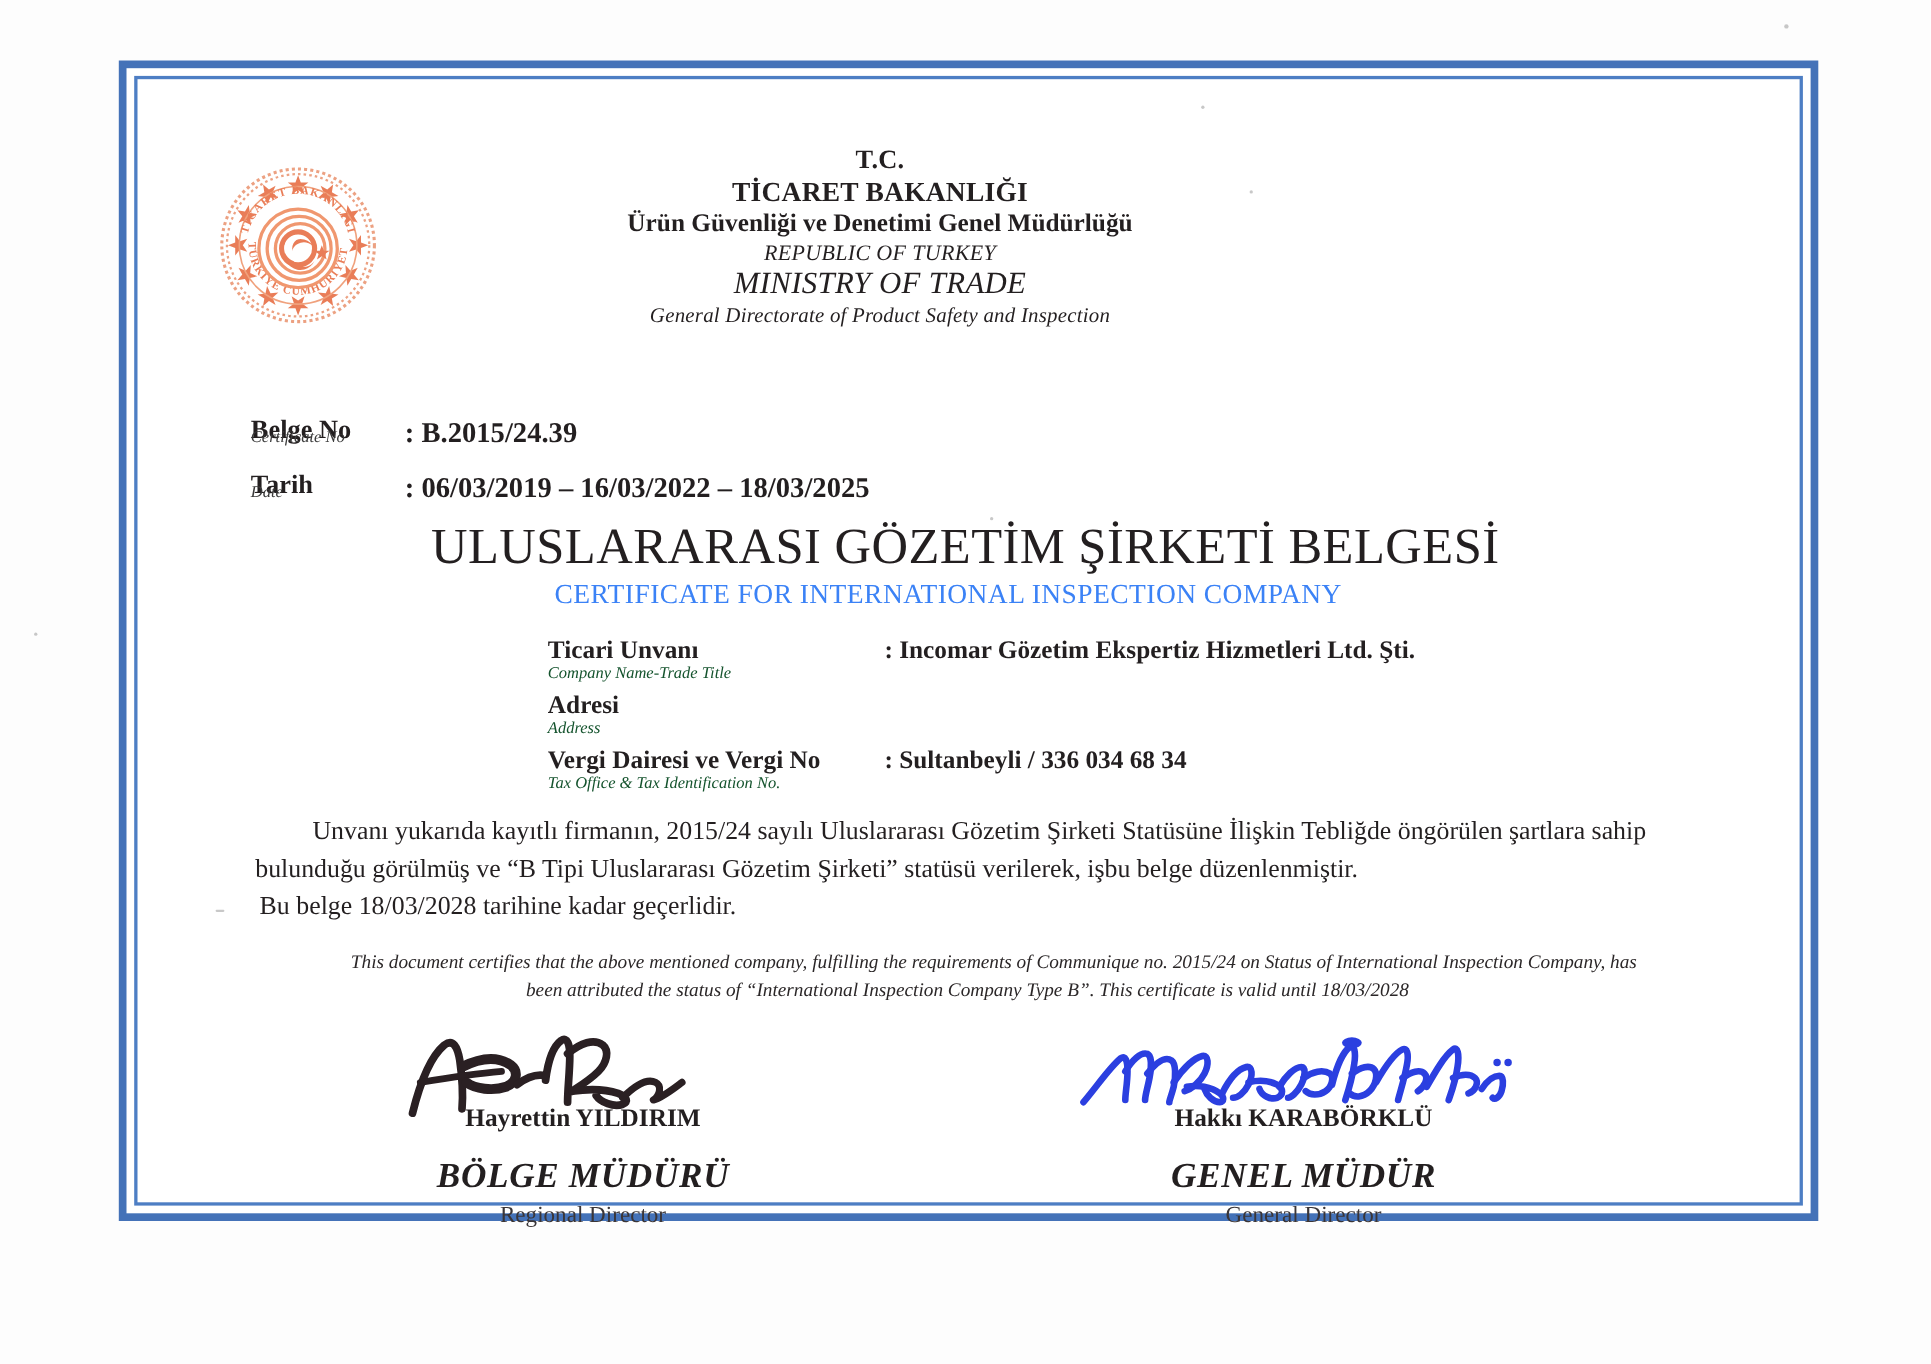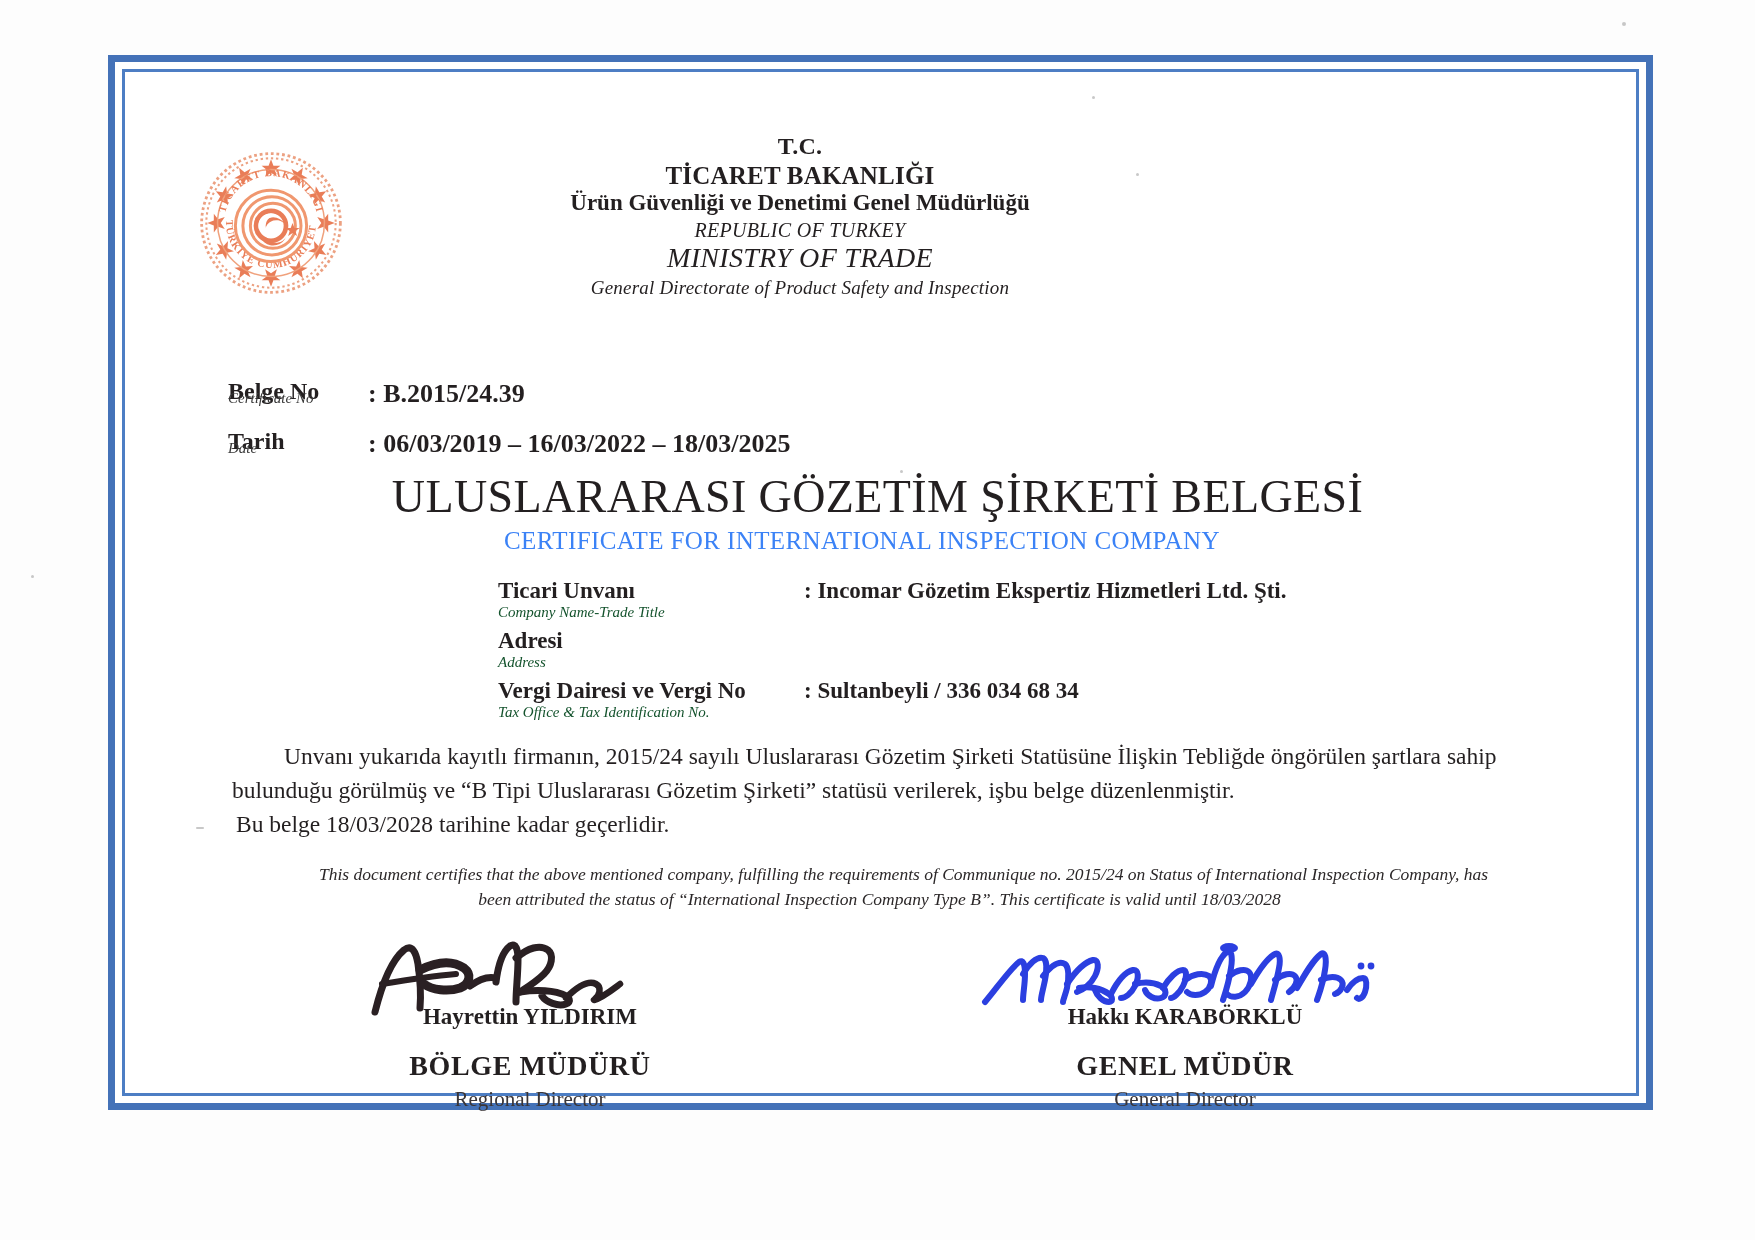--- a/index.html
+++ b/index.html
@@ -239,24 +239,25 @@
     top: 0;
   }
   .sig-name {
     font-size: 23px;
     font-weight: bold;
     margin-top: -4px;
     position: relative;
     z-index: 2;
   }
   .sig-title {
-    font-size: 28px;
+    font-size: 32px;
     font-weight: bold;
     margin-top: 20px;
     letter-spacing: 0.6px;
+    font-style: italic;
   }
   .sig-title-en {
     font-size: 21px;
     margin-top: 5px;
     color: #3a3537;
   }
 
   
   .speckle {
     position: absolute;

